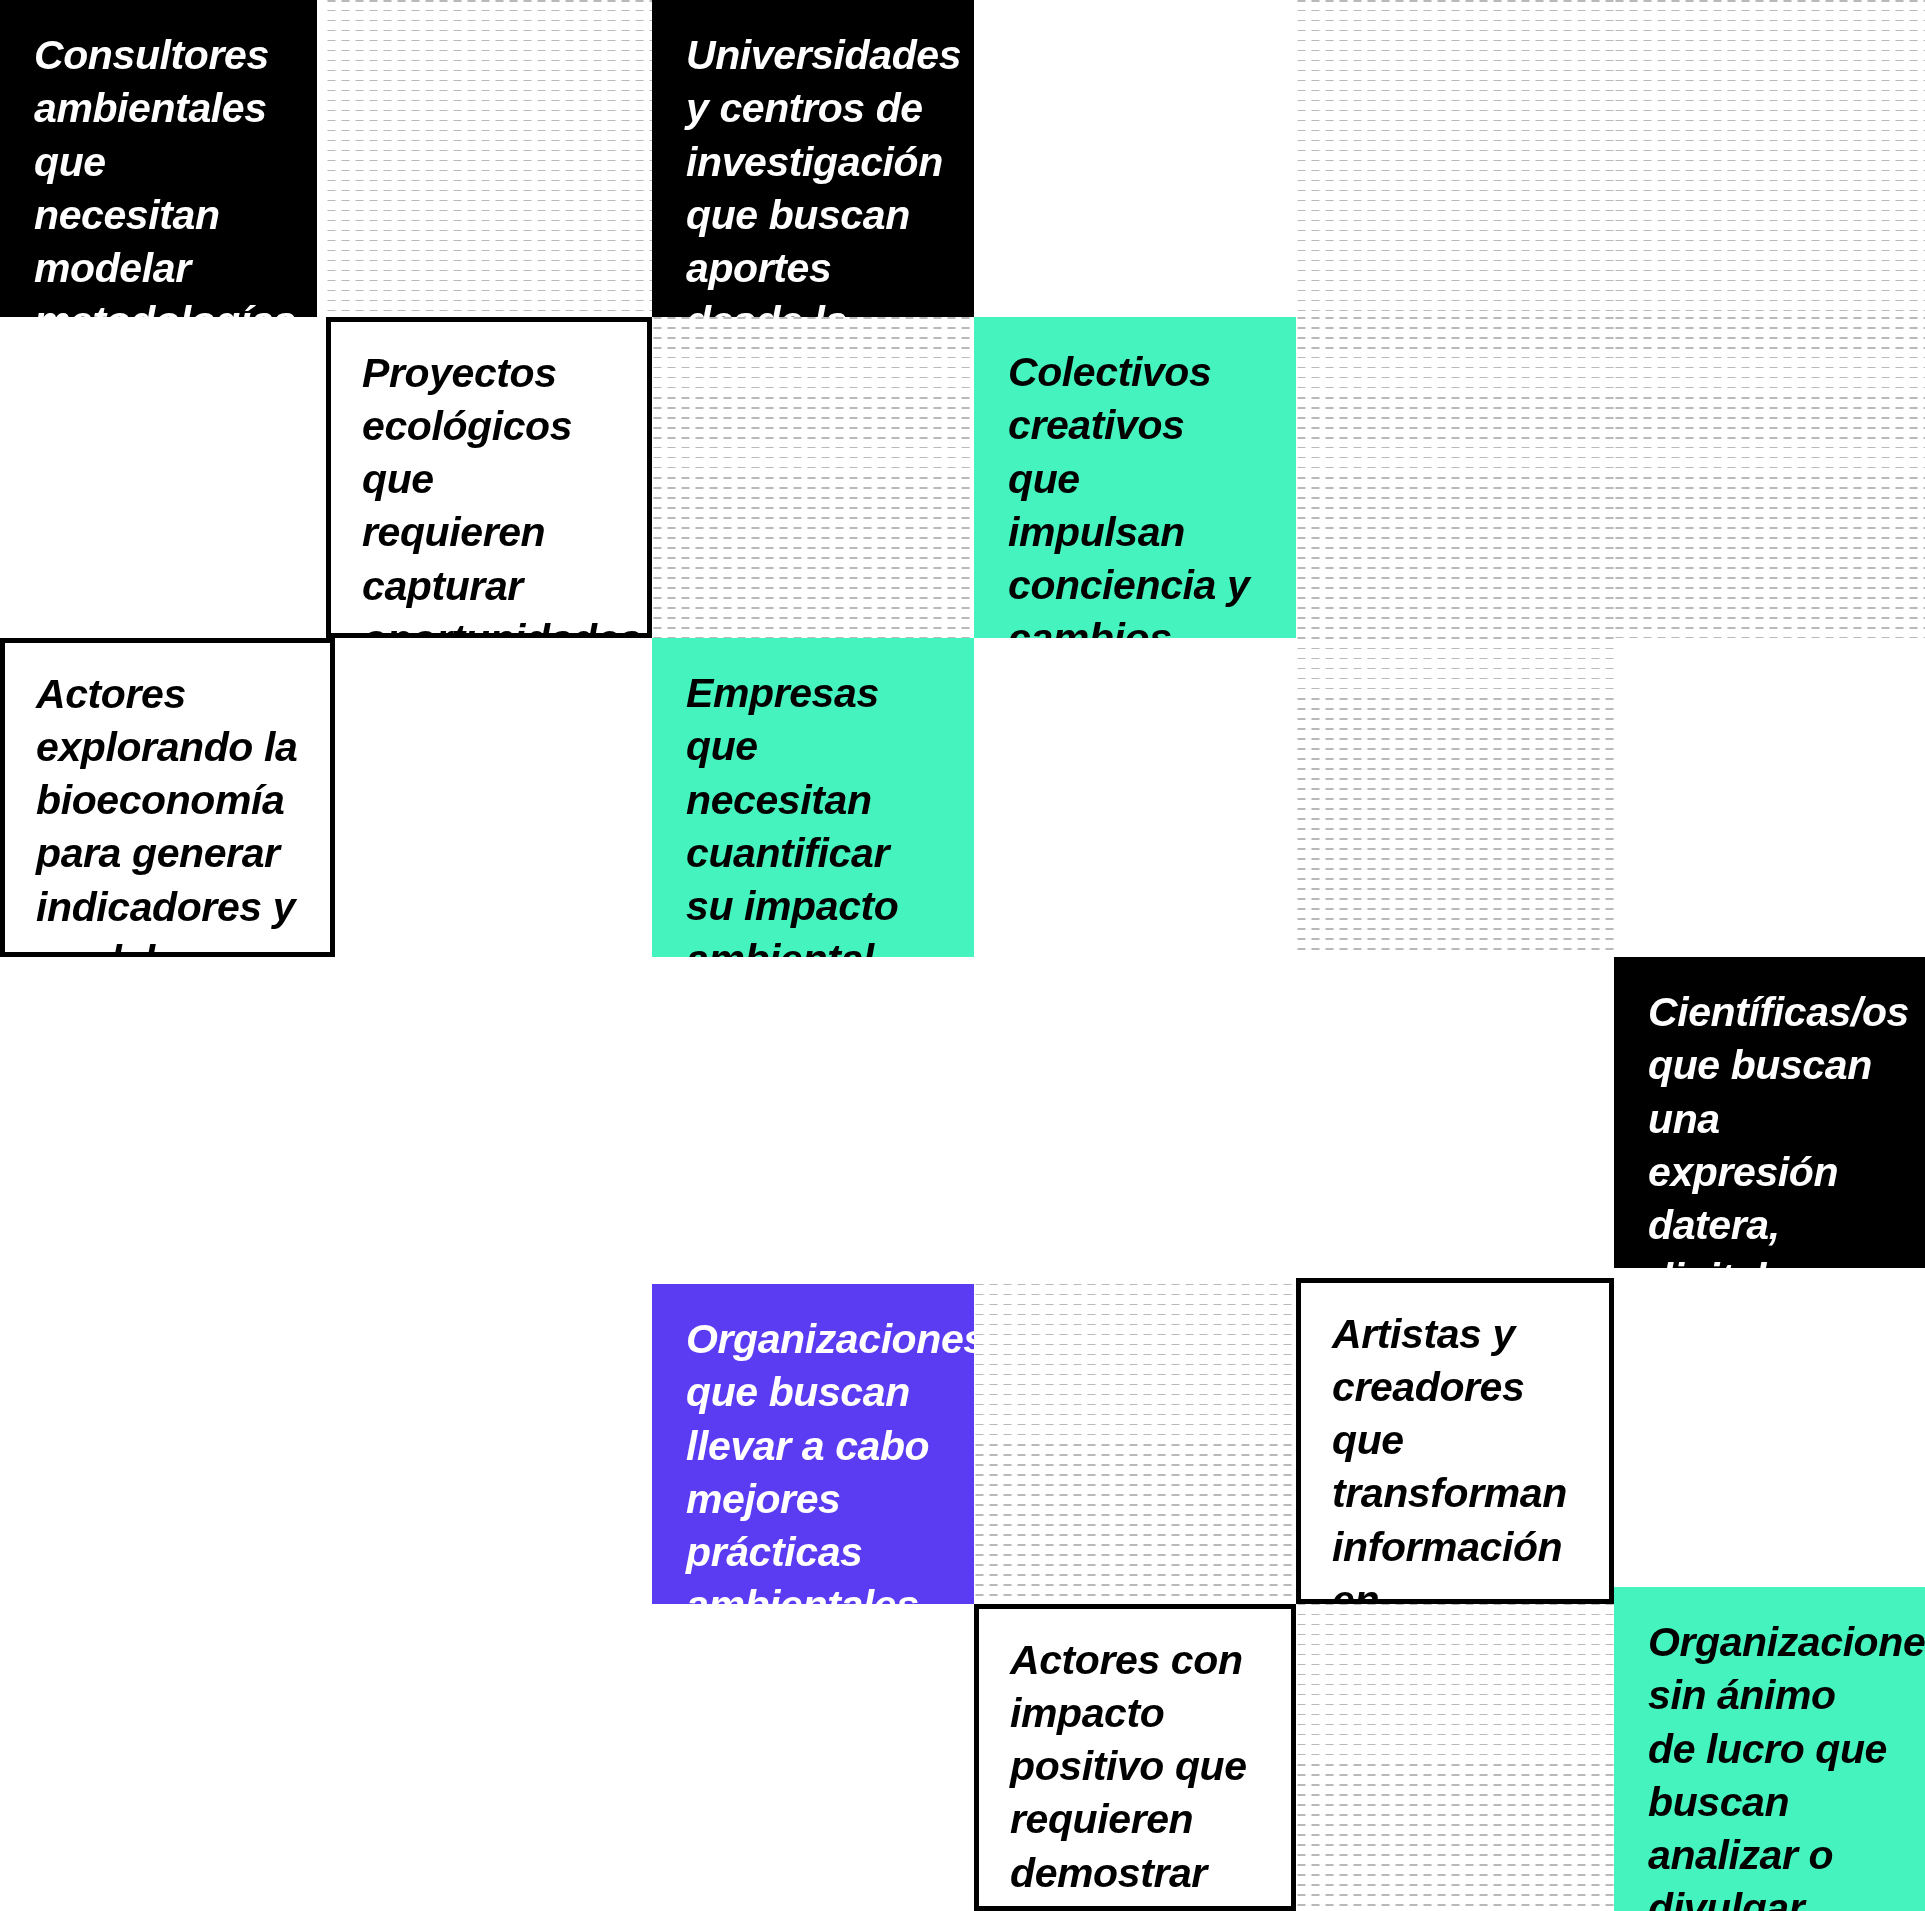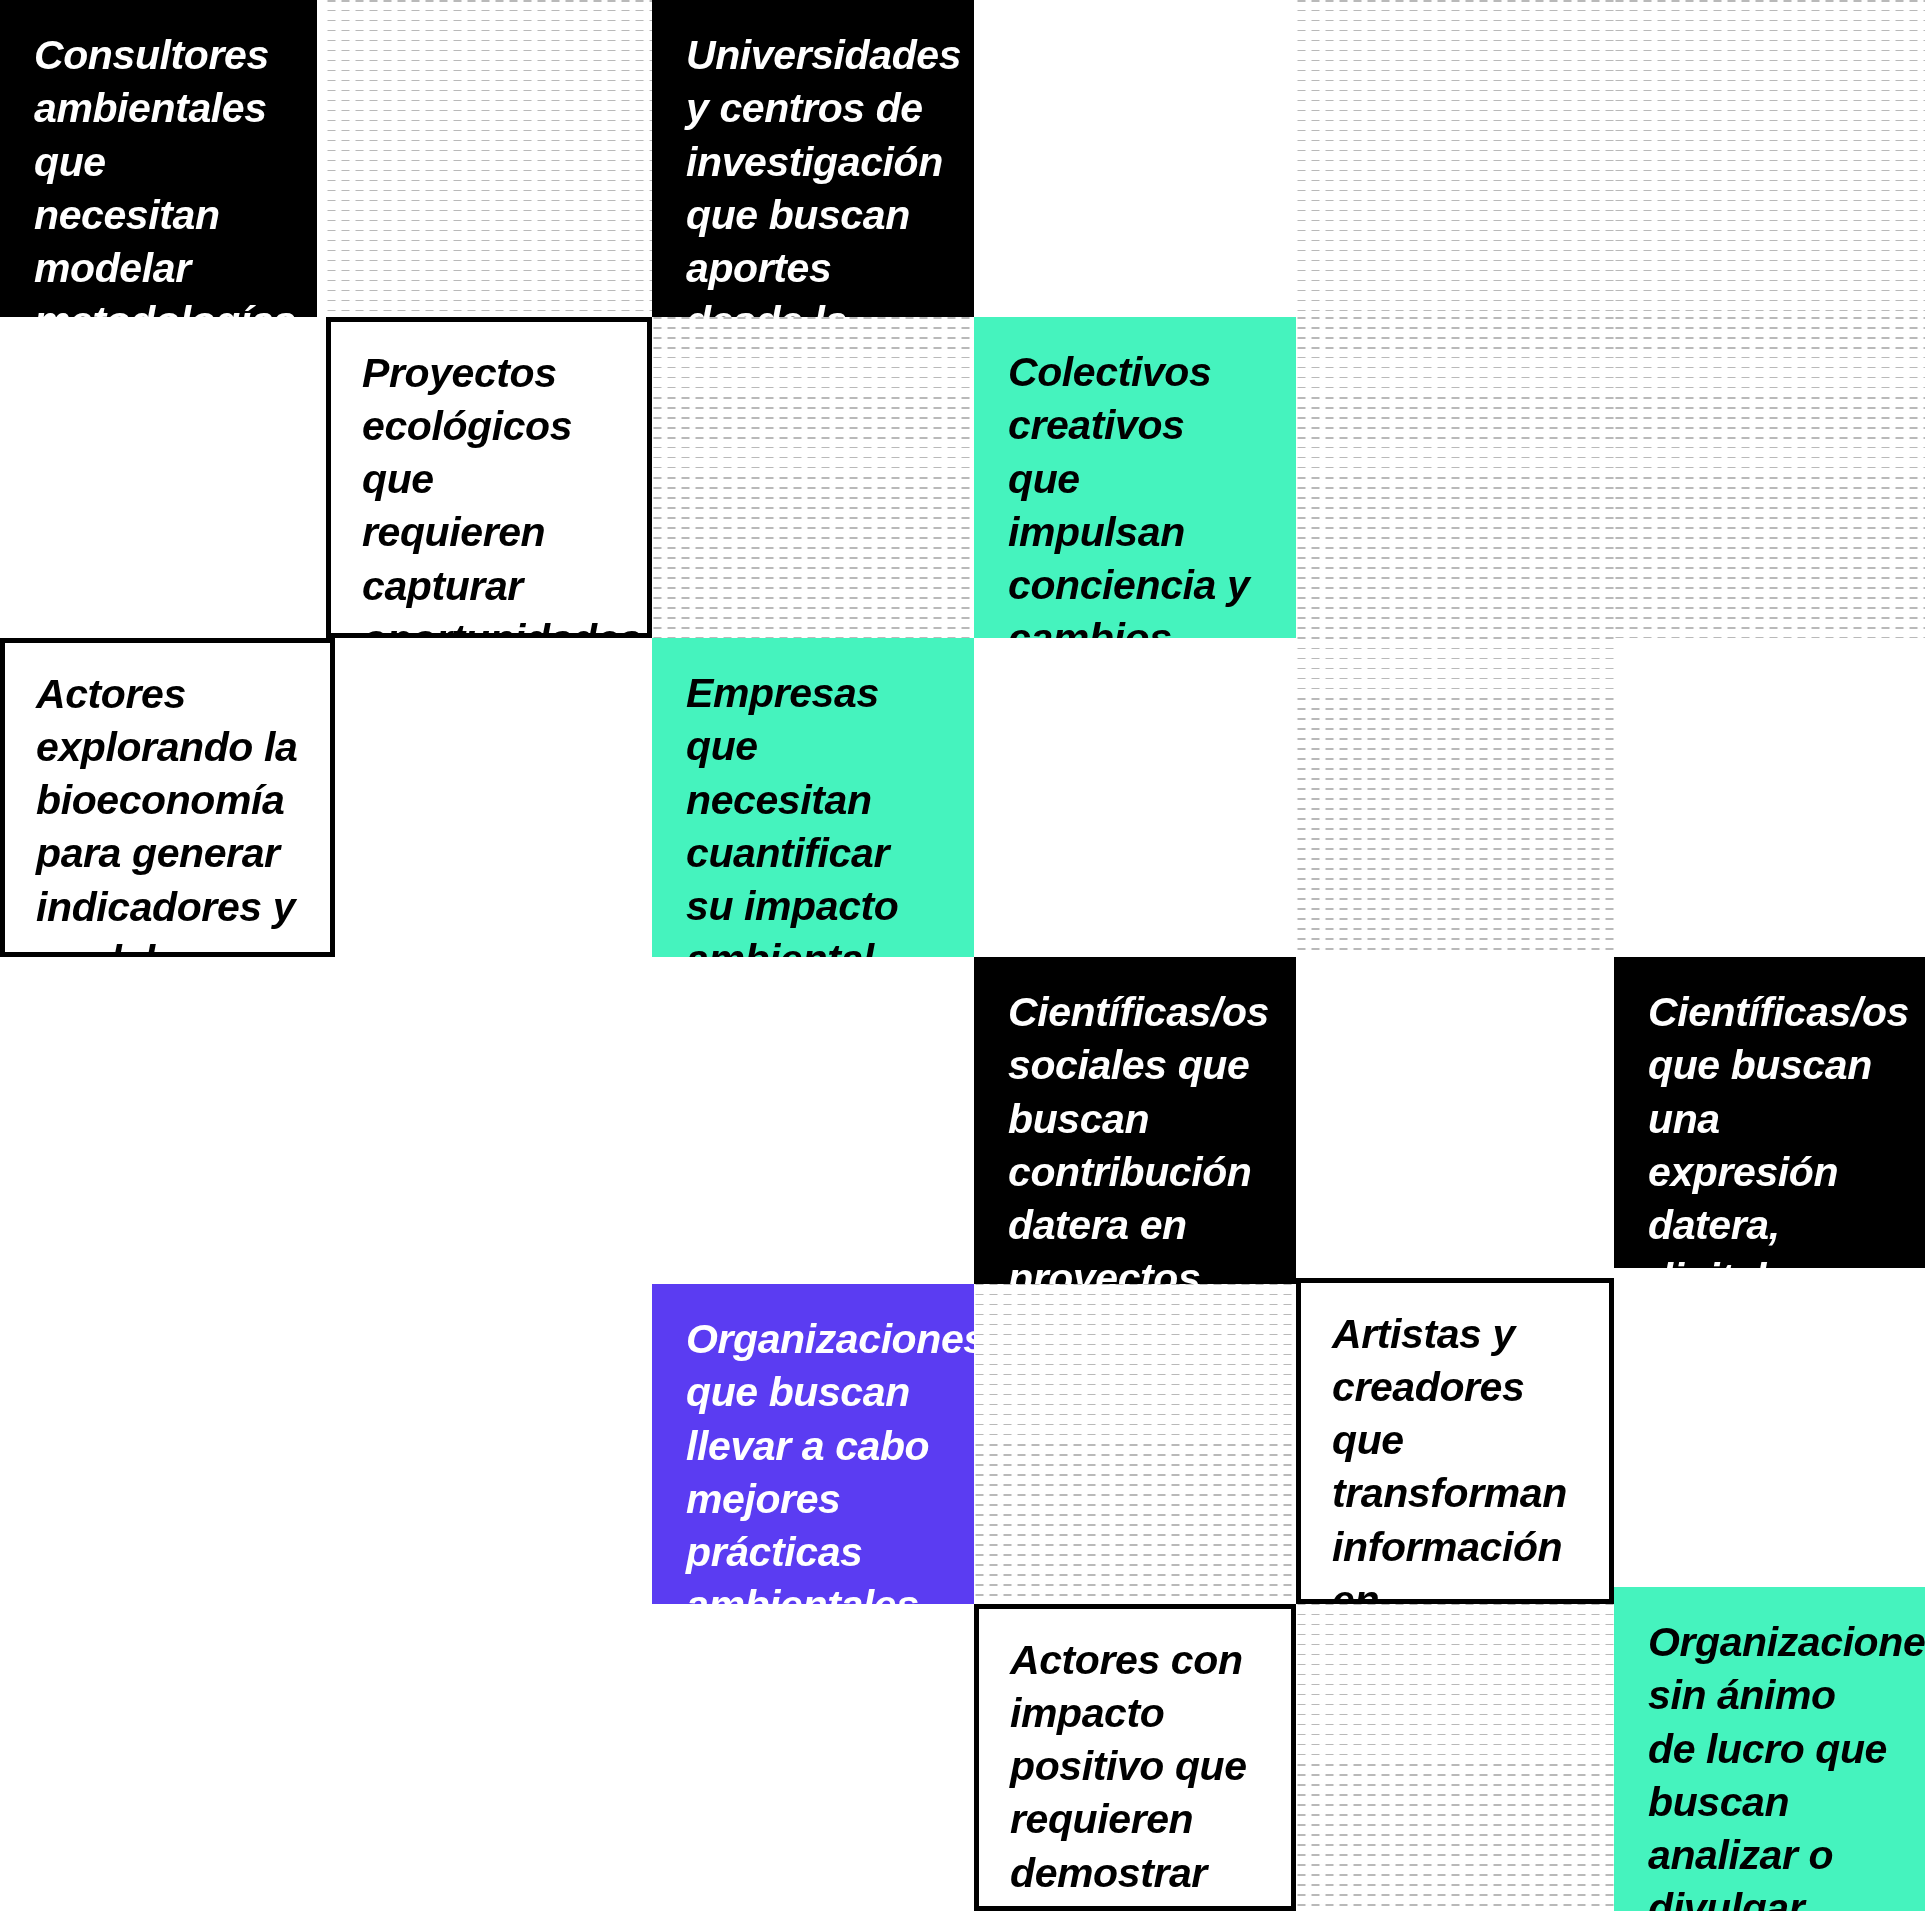--- a/index.html
+++ b/index.html
@@ -160,23 +160,20 @@
   </div>
 
   <div class="cell v-dots" style="left:1296px; top:638px; width:318px; height:319px;">
     <span class="txt"></span>
   </div>
 
   <div class="cell v-plain" style="left:1614px; top:638px; width:311px; height:319px;">
     <span class="txt"></span>
   </div>
 
-  <div class="cell v-black" style="left:974px; top:957px; width:322px; height:327px;">
-    <span class="txt">Científicas/os sociales que buscan contribución datera en proyectos</span>
-  </div>
 
   <div class="cell v-black" style="left:1614px; top:957px; width:311px; height:311px;">
     <span class="txt">Científicas/os que buscan una expresión datera, digital y creativa para propagar conocimiento</span>
   </div>
 
   <div class="cell v-purple" style="left:652px; top:1284px; width:322px; height:320px;">
     <span class="txt">Organizaciones que buscan llevar a cabo mejores prácticas ambientales</span>
   </div>
 
   <div class="cell v-dots" style="left:974px; top:1284px; width:322px; height:320px;">

